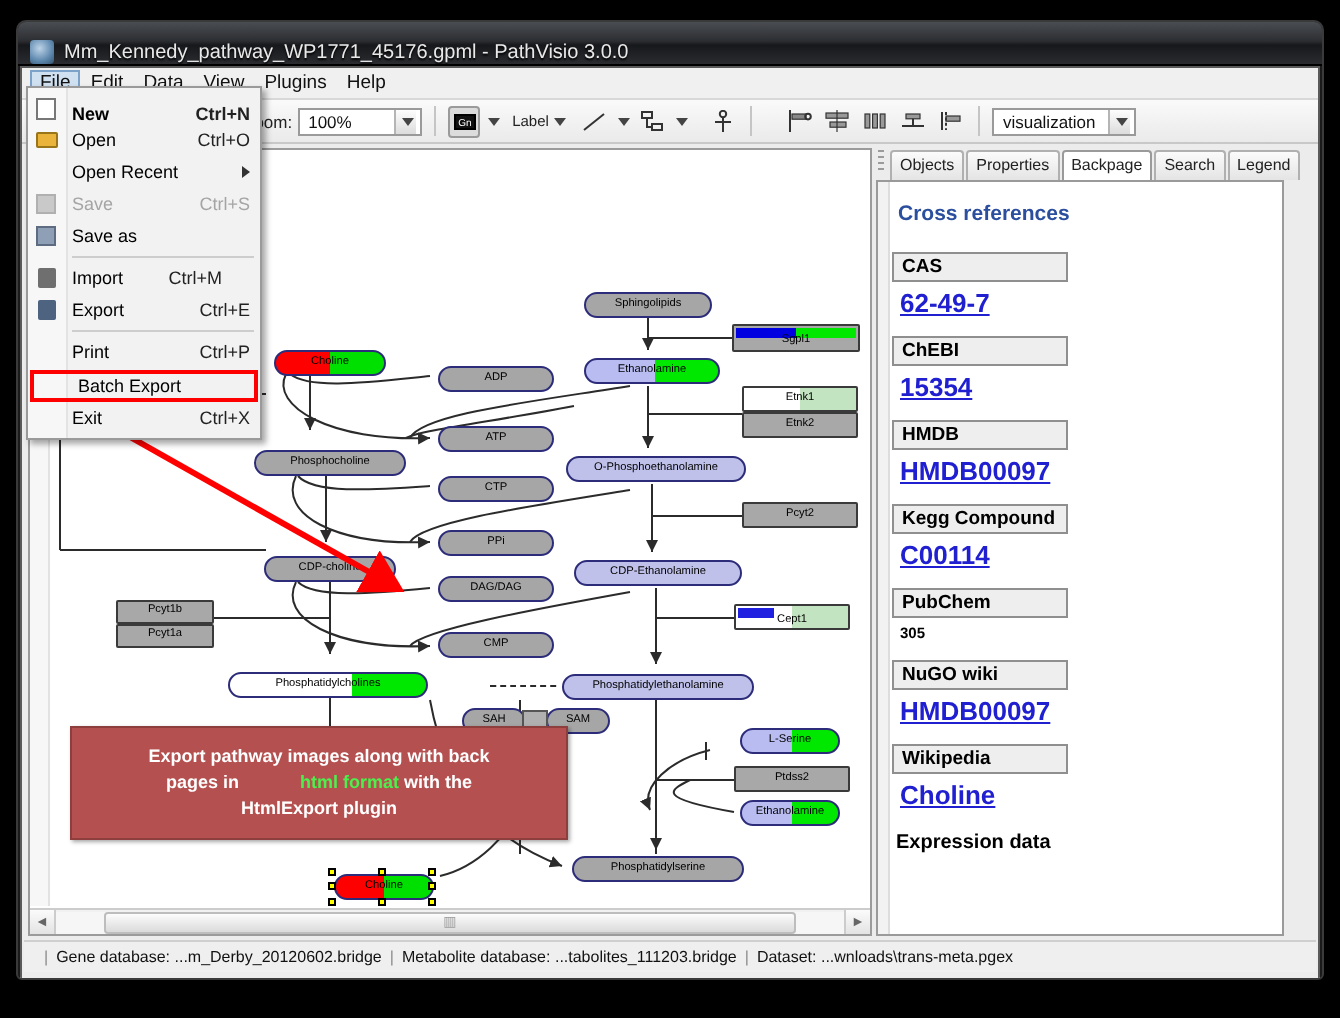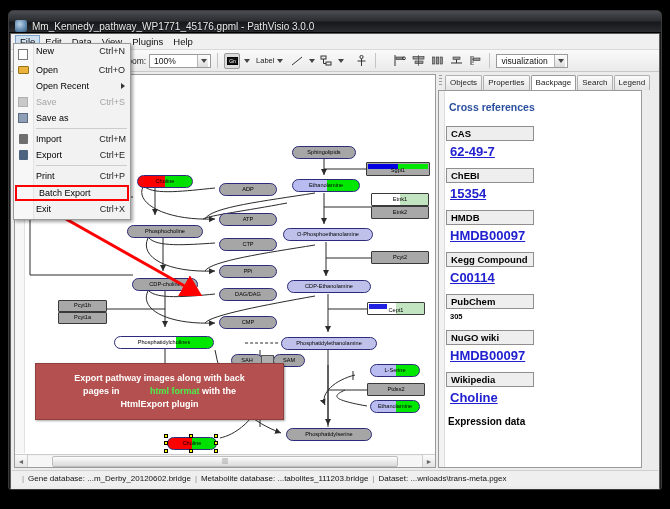--- a/index.html
+++ b/index.html
@@ -555,21 +555,21 @@
       <span class="status-sep">|</span>
       <span>Dataset:</span>&nbsp;
       <span>...wnloads\trans-meta.pgex</span>
     </div>
   </div>
 </div>
 
 <div id="file-menu" style="position:absolute;left:13px;top:43px;width:118px;background:#f2f2f2;border:1px solid #9a9a9a;box-shadow:2px 2px 3px rgba(0,0,0,.35);font-size:9px;padding:2px 0;z-index:50;">
   <div style="position:absolute;left:0;top:0;bottom:0;width:20px;background:#f7f7f7;border-right:1px solid #e3e3e3;"></div>
 
-  <div class="fm-row" style="position:relative;display:flex;align-items:flex-start;height:16px;padding-left:22px;">
+  <div class="fm-row" style="position:relative;display:flex;align-items:flex-end;height:16px;padding-left:22px;font-weight:bold;">
     <span style="position:absolute;left:4px;top:3px;width:10px;height:11px;background:#fff;border:1px solid #777;"></span>
     <span style="flex:1">New</span>
     <span style="color:#222;padding-right:5px">Ctrl+N</span>
   </div>
 
   <div class="fm-row" style="position:relative;display:flex;align-items:center;height:16px;padding-left:22px;">
     <span style="position:absolute;left:4px;top:4px;width:11px;height:8px;background:#eab33c;border:1px solid #9a7418;border-radius:1px;"></span>
     <span style="flex:1">Open</span>
     <span style="color:#222;padding-right:5px">Ctrl+O</span>
   </div>
@@ -588,21 +588,21 @@
   <div class="fm-row" style="position:relative;display:flex;align-items:center;height:16px;padding-left:22px;">
     <span style="position:absolute;left:4px;top:3px;width:10px;height:10px;background:#8f9fb5;border:1px solid #5d6c80;"></span>
     <span style="flex:1">Save as</span>
   </div>
 
   <div style="height:1px;background:#cdcdcd;margin:2px 3px 2px 22px;"></div>
 
   <div class="fm-row" style="position:relative;display:flex;align-items:center;height:16px;padding-left:22px;">
     <span style="position:absolute;left:5px;top:3px;width:9px;height:10px;background:#6f6f6f;border-radius:1px;"></span>
     <span style="flex:1">Import</span>
-    <span style="color:#222;padding-right:4px">Ctrl+M</span>
+    <span style="color:#222;padding-right:19px">Ctrl+M</span>
   </div>
 
   <div class="fm-row" style="position:relative;display:flex;align-items:center;height:16px;padding-left:22px;">
     <span style="position:absolute;left:5px;top:3px;width:9px;height:10px;background:#4d6380;border-radius:1px;"></span>
     <span style="flex:1">Export</span>
     <span style="color:#222;padding-right:5px">Ctrl+E</span>
   </div>
 
   <div style="height:1px;background:#cdcdcd;margin:2px 3px 2px 22px;"></div>
 

